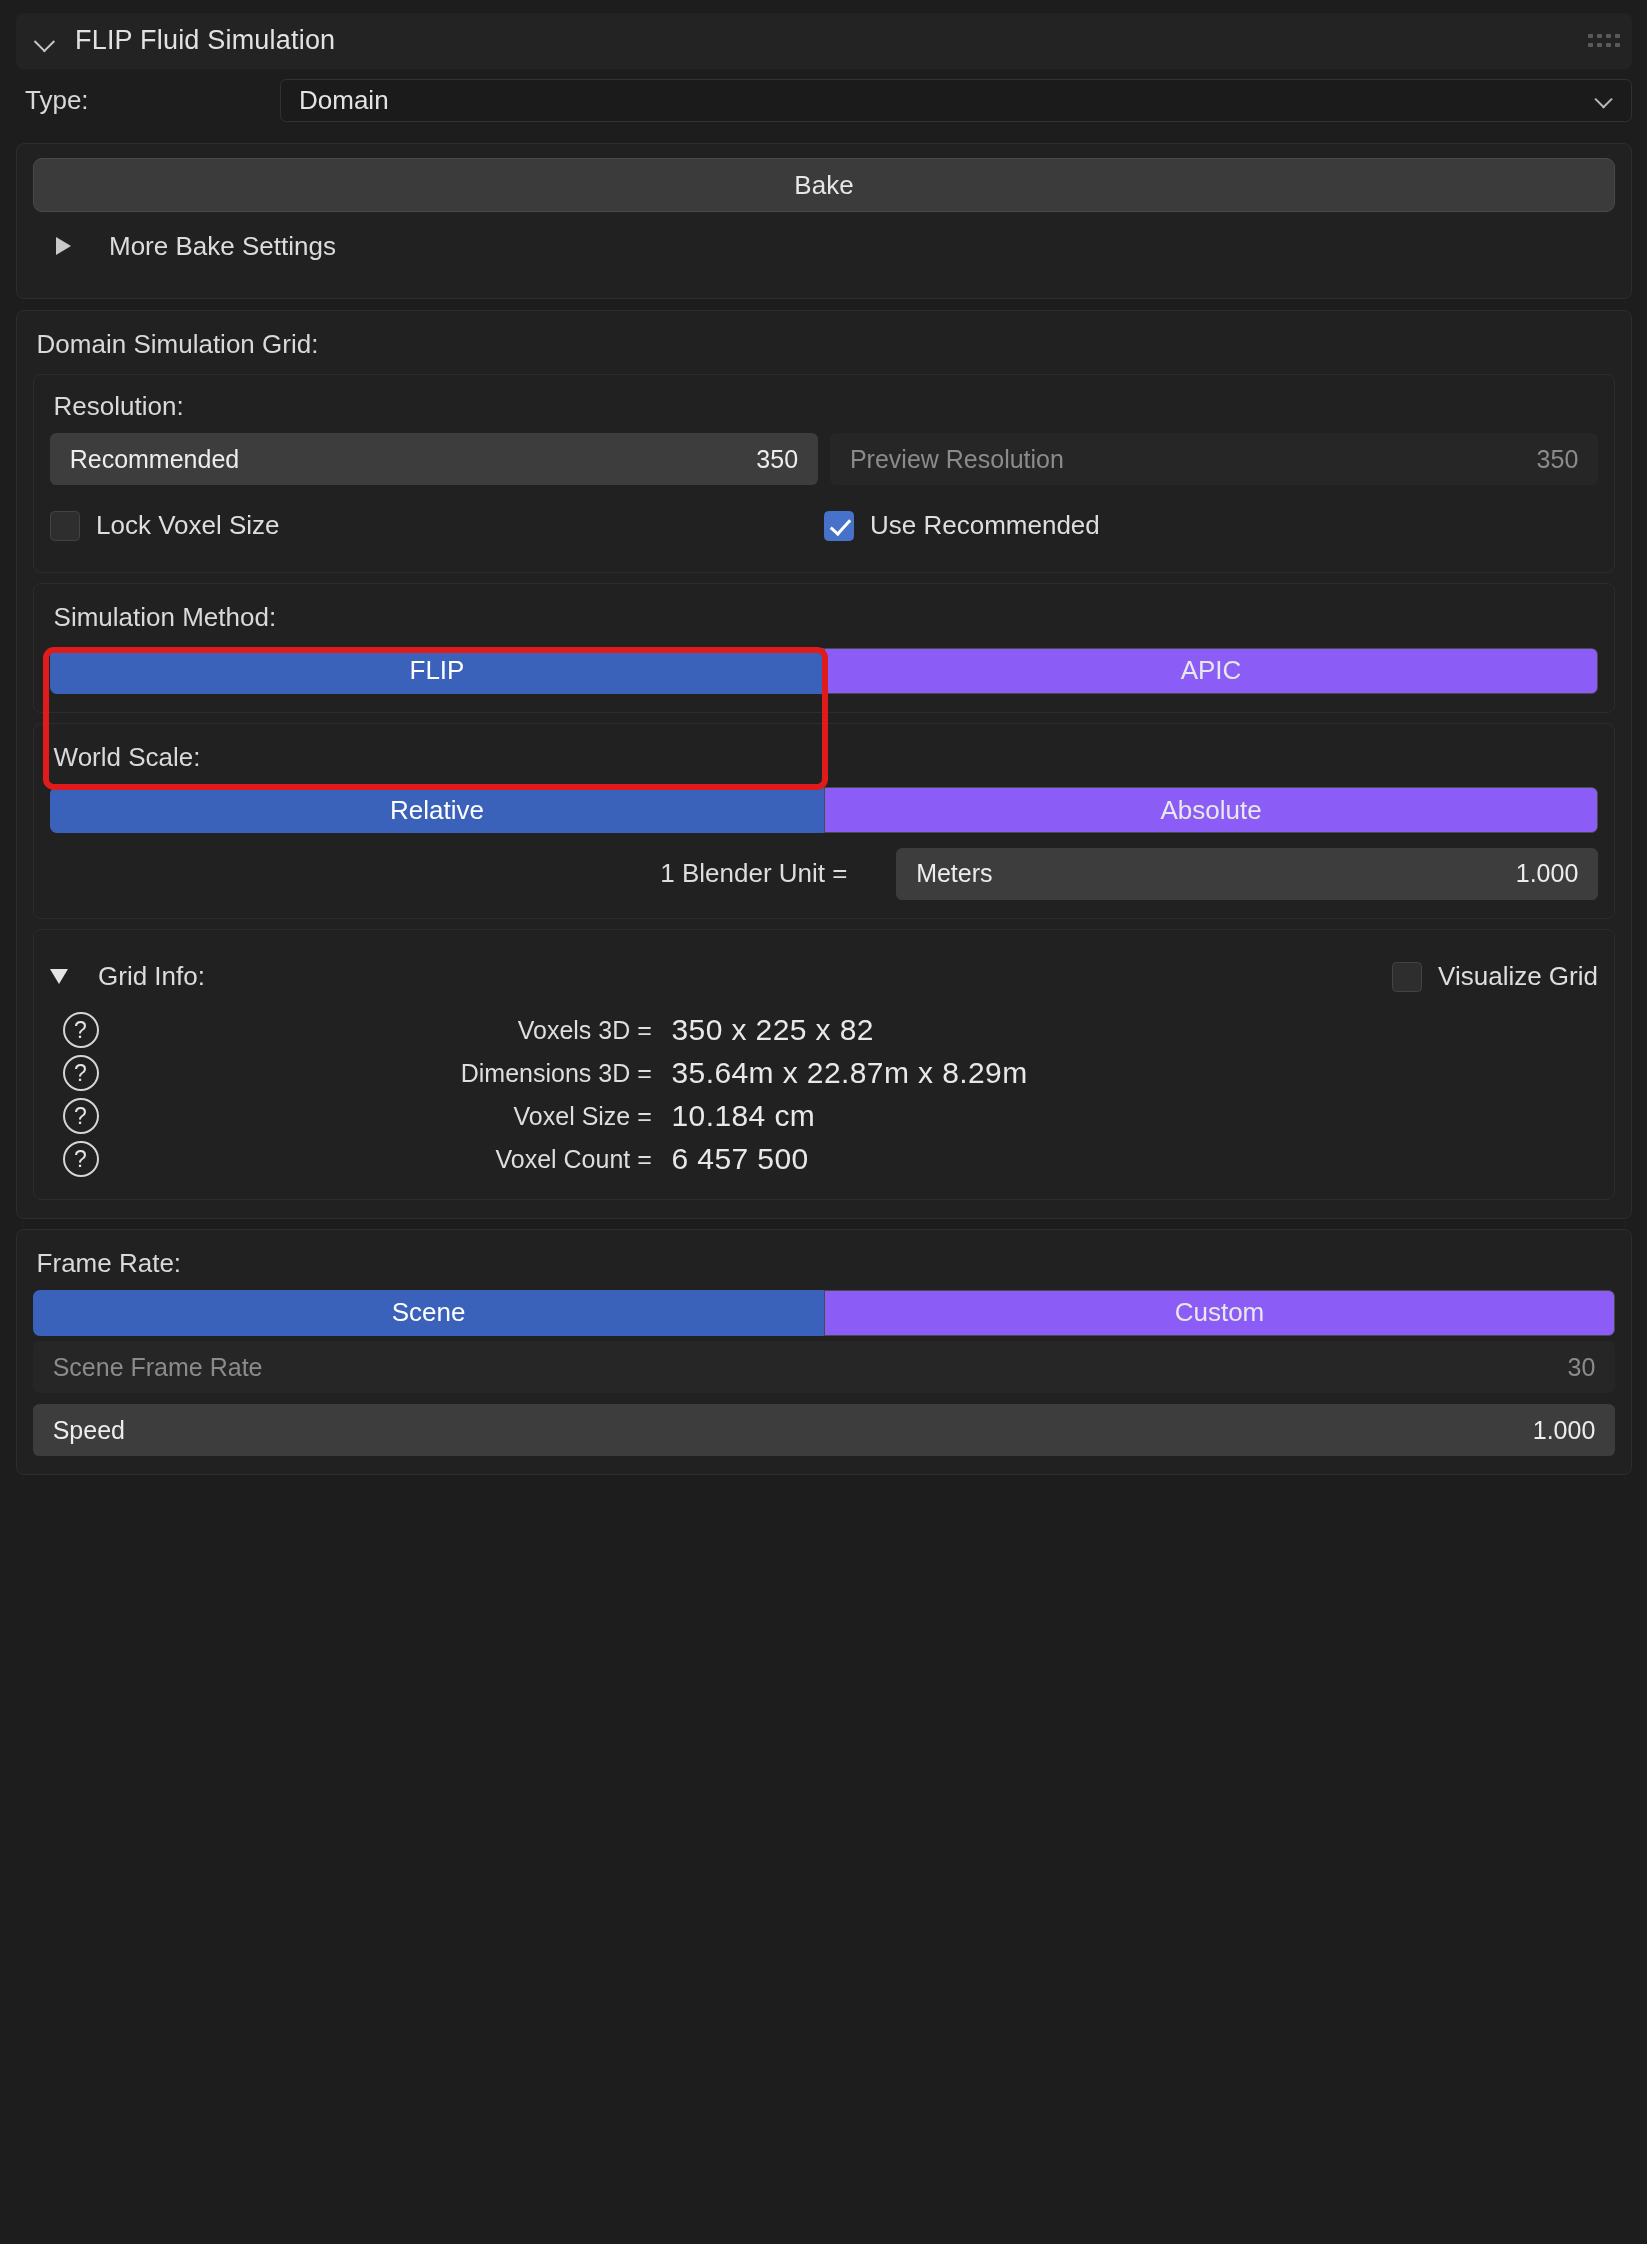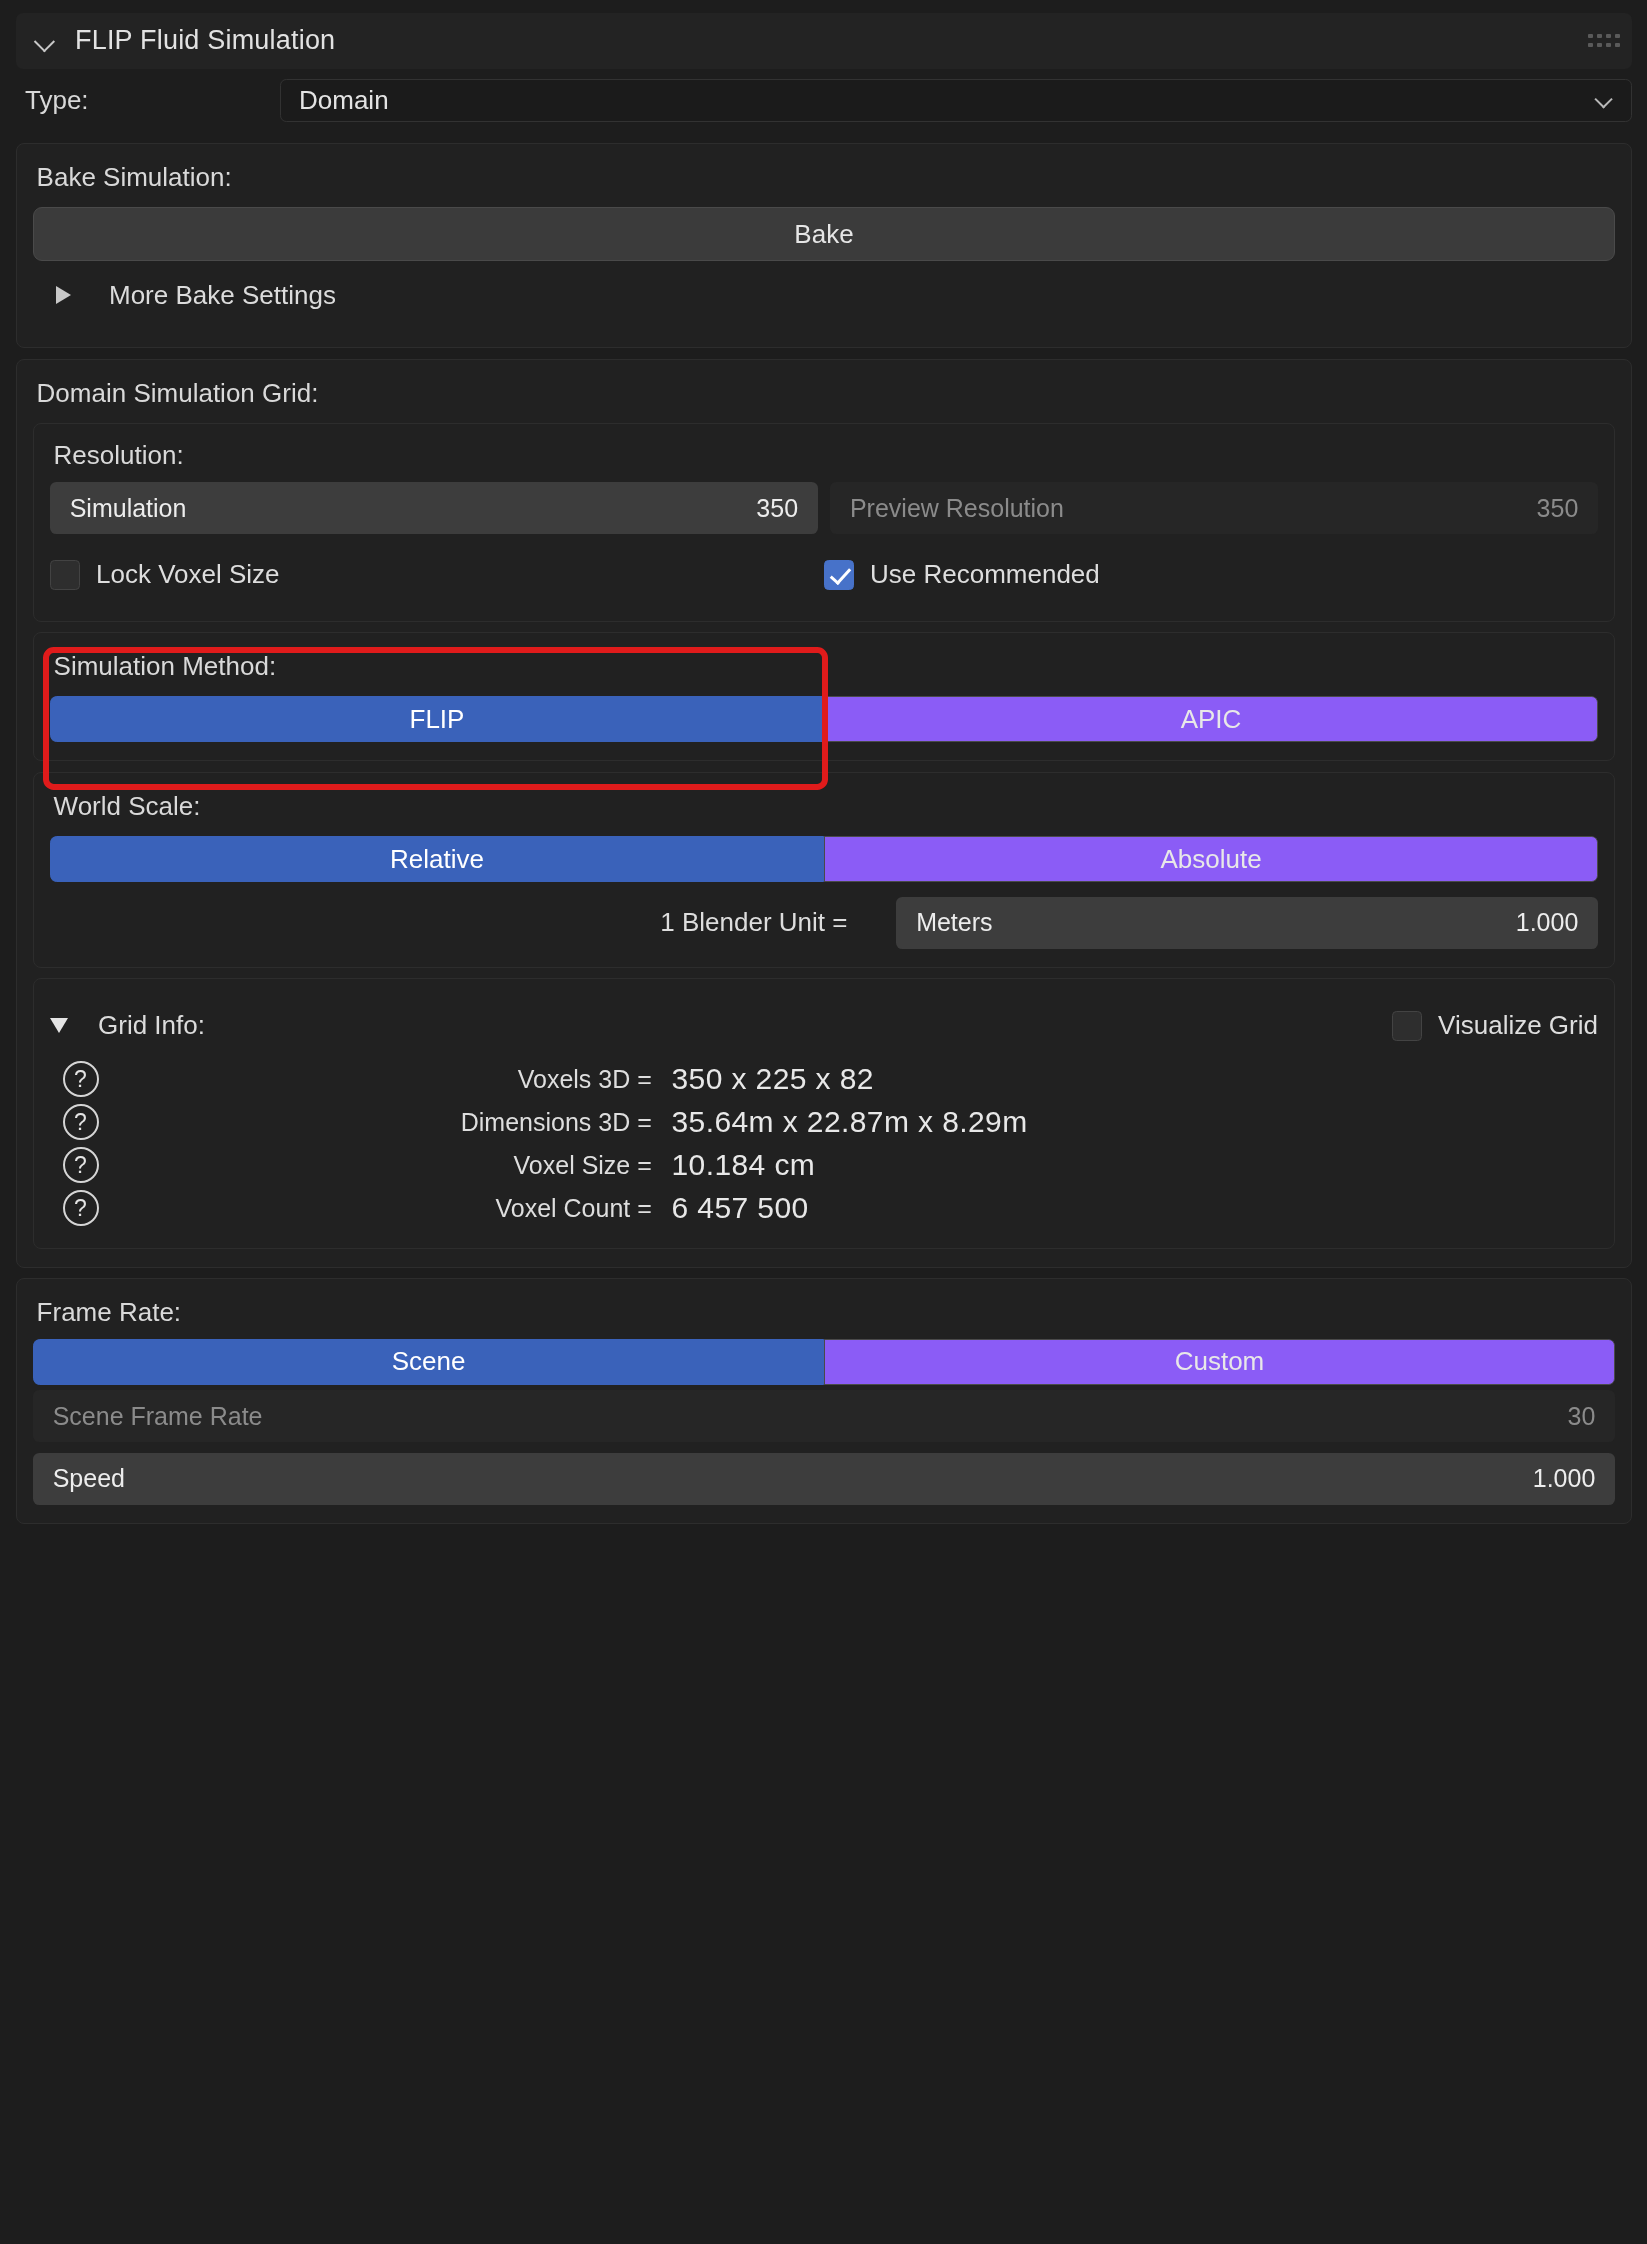--- a/index.html
+++ b/index.html
@@ -283,36 +283,35 @@
 
   <div class="type-row">
     <span class="type-label">Type:</span>
     <div class="dropdown">
       <span class="dd-value">Domain</span>
       <span class="dd-chev"></span>
     </div>
   </div>
 
   <div class="card">
-    <div class="section-label">Bake Simulation:</div>
     <div class="btn">Bake</div>
     <div class="disclosure">
       <span class="tri-right"></span>
       <span class="disclosure-label">More Bake Settings</span>
     </div>
   </div>
 
   <div class="card">
     <div class="section-label">Domain Simulation Grid:</div>
 
     <div class="card tight" style="margin-top:0;">
       <div class="section-label" style="padding-bottom:10.7px;">Resolution:</div>
       <div class="row2">
         <div class="field active">
-          <span class="f-name">Simulation</span>
+          <span class="f-name">Recommended</span>
           <span class="f-val">350</span>
         </div>
         <div class="field muted">
           <span class="f-name">Preview Resolution</span>
           <span class="f-val">350</span>
         </div>
       </div>
       <div class="cbx-row" style="margin-top:12.5px;">
         <div class="cbx-half">
           <span class="cbx"></span>

